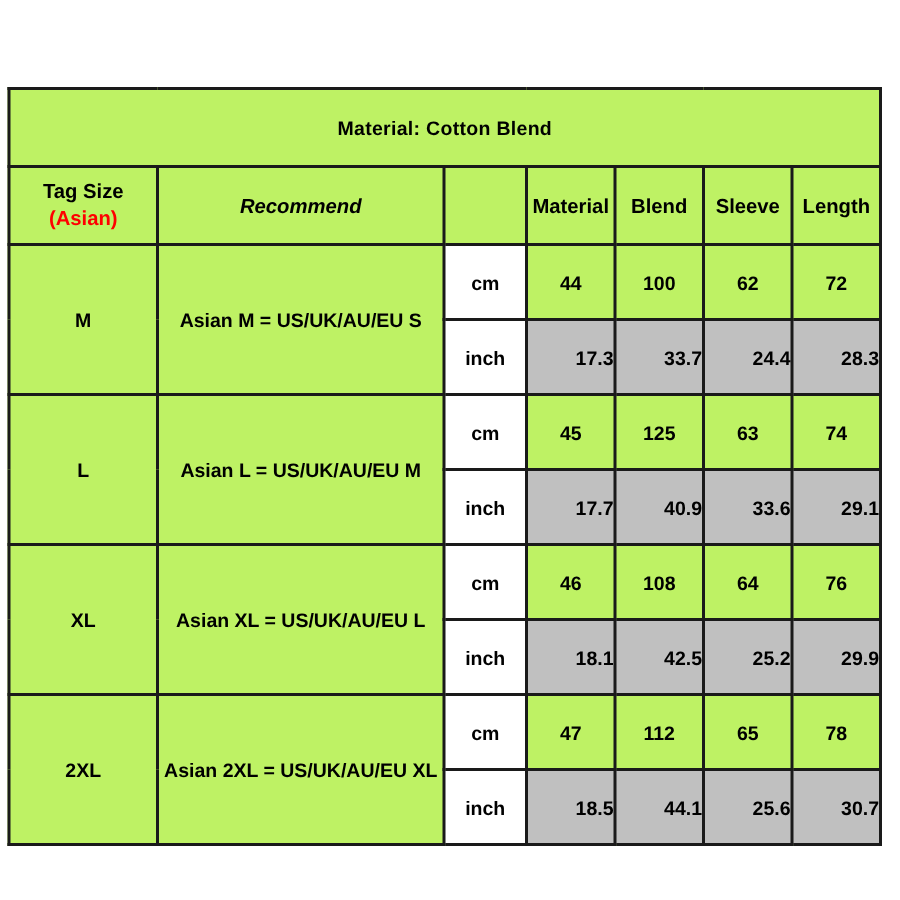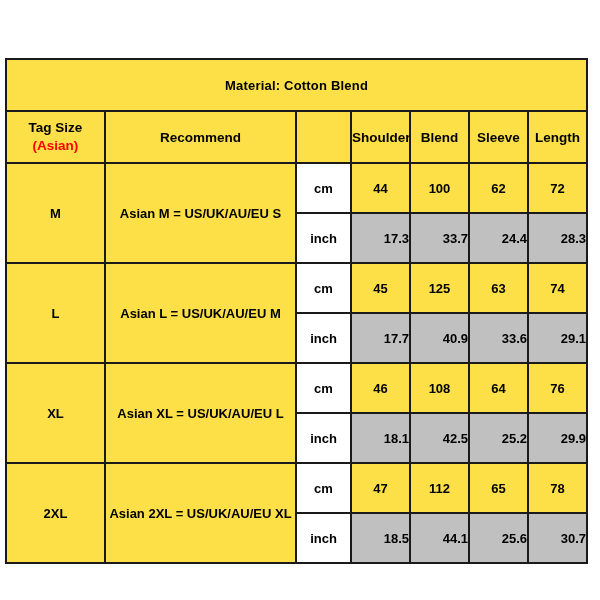--- a/index.html
+++ b/index.html
@@ -21,21 +21,21 @@
     top: 58px;
     width: 582px;
     height: 490px;
   }
 
   table.size-chart {
     width: 582px;
     height: 490px;
     border-collapse: collapse;
     table-layout: fixed;
-    background: #fde047;
+    background: #bef264;
   }
 
   table.size-chart td {
     border: 2px solid #1a1a1a;
     text-align: center;
     vertical-align: middle;
     font-weight: bold;
     font-size: 13px;
     padding: 0;
     color: #000000;
@@ -64,21 +64,21 @@
   }
   td.tag-head .tag-asian {
     display: block;
     color: #ff0000;
   }
   td.tag-head .tag-main {
     display: block;
     color: #000000;
   }
 
-  td.rec-head { font-size: 13.5px; }
+  td.rec-head { font-size: 13.5px; font-style: italic; }
   td.blank-head { }
 
   
   tr.data-row td { height: 48px; }
 
   td.size-cell {
     font-size: 14px;
   }
   td.rec-cell {
     font-size: 13.5px;
@@ -116,21 +116,21 @@
         <td class="title-cell" colspan="7">Material: Cotton Blend</td>
       </tr>
 
       <tr class="head-row">
         <td class="tag-head" rowspan="1">
           <span class="tag-main">Tag Size</span>
           <span class="tag-asian">(Asian)</span>
         </td>
         <td class="rec-head">Recommend</td>
         <td class="blank-head"></td>
-        <td>Shoulder</td>
+        <td>Material</td>
         <td>Blend</td>
         <td>Sleeve</td>
         <td>Length</td>
       </tr>
 
       <tr class="data-row">
         <td class="size-cell" rowspan="2">M</td>
         <td class="rec-cell" rowspan="2">Asian M = US/UK/AU/EU S</td>
         <td class="unit-cell">cm</td>
         <td class="meas-cell">44</td>

